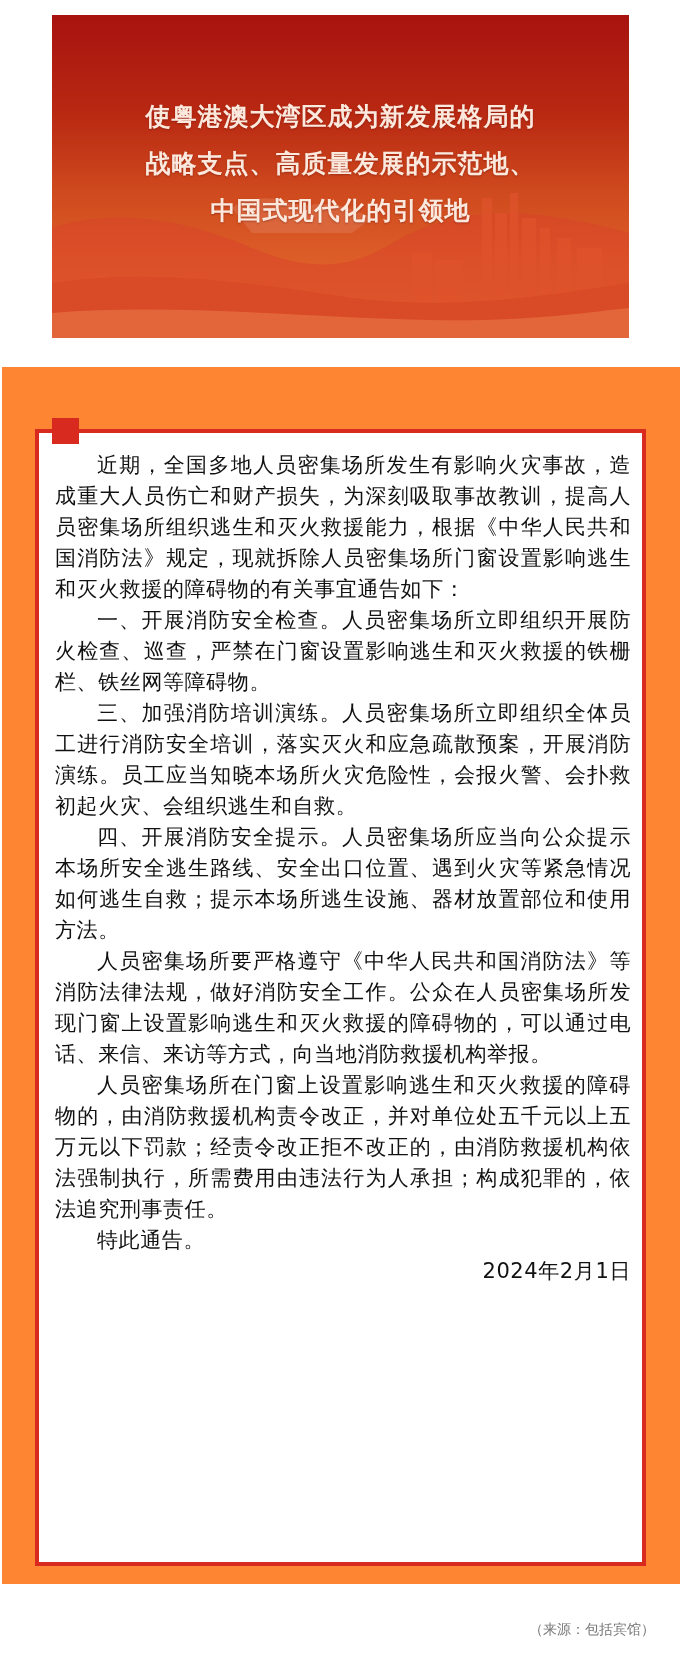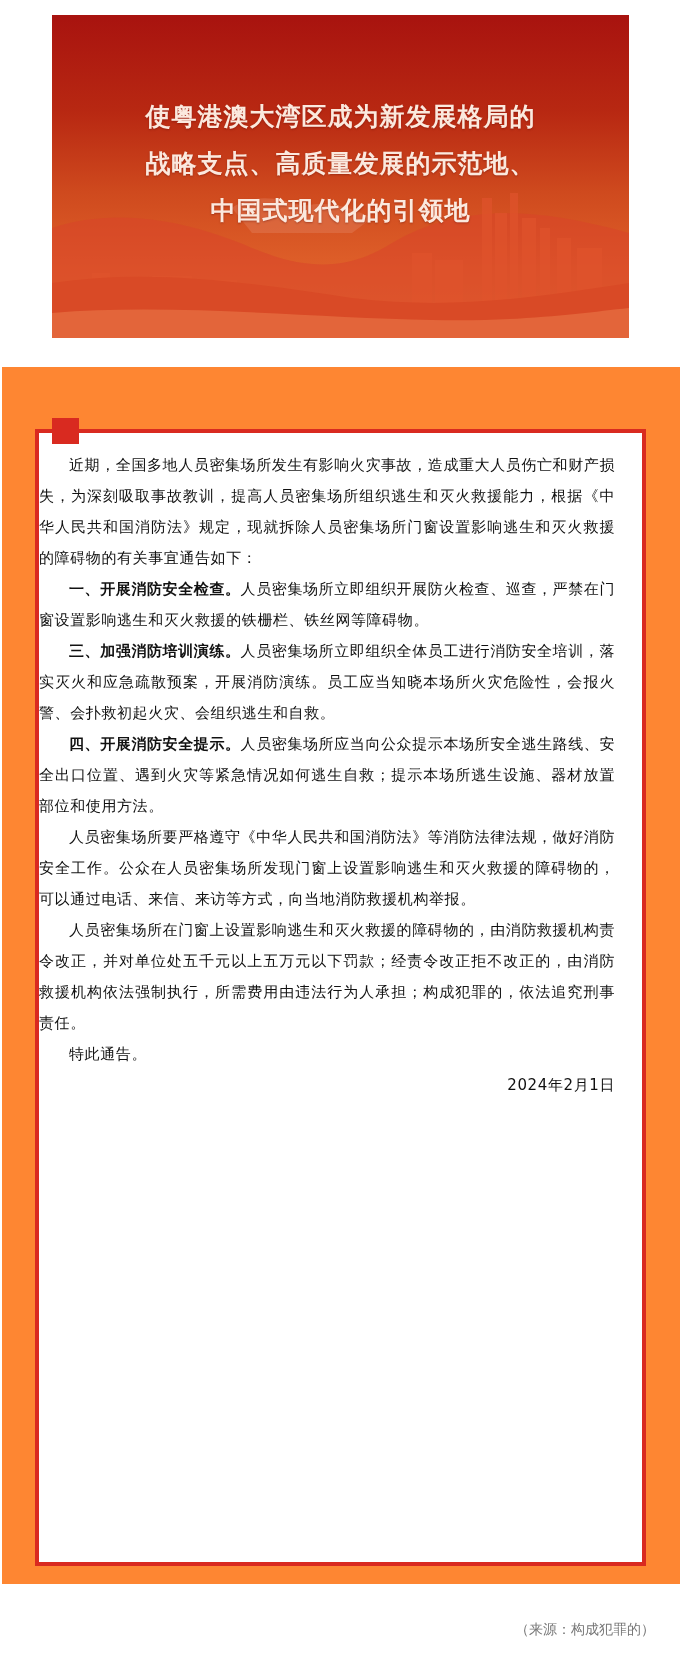--- a/index.html
+++ b/index.html
@@ -26,27 +26,27 @@
   }
   .red-frame {
     position: absolute; left: 35px; top: 429px; width: 611px; height: 1137px;
     background: #ffffff; border: 4px solid #d92a20;
   }
   .corner-square {
     position: absolute; left: 52px; top: 418px; width: 27px; height: 26px;
     background: #d92a20;
   }
   .content {
-    position: absolute; left: 39px; top: 450px; width: 576px;
-    color: #111111; font-size: 15px; line-height: 31px; letter-spacing: 0.6px;
+    position: absolute; left: 55px; top: 450px; width: 576px;
+    color: #111111; font-size: 21px; line-height: 31px; letter-spacing: 0.6px;
     text-align: justify;
   }
   .content p { margin: 0; }
   .content .indent { text-indent: 2em; }
-  .content .b { font-weight: bold; }
+  .content .b { font-weight: normal; }
   .content .right { text-align: right; }
   .source {
     position: absolute; right: 25px; top: 1619px;
     color: #777777; font-size: 14px; line-height: 20px;
   }
 </style>
 </head>
 <body>
 
 <div class="banner">
@@ -88,13 +88,13 @@
   <p class="indent"><span class="b">一、开展消防安全检查。</span><span>人员密集场所立即组织开展防火检查、巡查，严禁在门窗设置影响逃生和灭火救援的铁栅栏、铁丝网等障碍物。</span></p>
   <p class="indent"><span class="b">三、加强消防培训演练。</span><span>人员密集场所立即组织全体员工进行消防安全培训，落实灭火和应急疏散预案，开展消防演练。员工应当知晓本场所火灾危险性，会报火警、会扑救初起火灾、会组织逃生和自救。</span></p>
   <p class="indent"><span class="b">四、开展消防安全提示。</span><span>人员密集场所应当向公众提示本场所安全逃生路线、安全出口位置、遇到火灾等紧急情况如何逃生自救；提示本场所逃生设施、器材放置部位和使用方法。</span></p>
 
   <p class="indent">人员密集场所要严格遵守《中华人民共和国消防法》等消防法律法规，做好消防安全工作。公众在人员密集场所发现门窗上设置影响逃生和灭火救援的障碍物的，可以通过电话、来信、来访等方式，向当地消防救援机构举报。</p>
   <p class="indent">人员密集场所在门窗上设置影响逃生和灭火救援的障碍物的，由消防救援机构责令改正，并对单位处五千元以上五万元以下罚款；经责令改正拒不改正的，由消防救援机构依法强制执行，所需费用由违法行为人承担；构成犯罪的，依法追究刑事责任。</p>
   <p class="indent">特此通告。</p>
   <p class="right">2024年2月1日</p>
 </div>
 
-<div class="source">（来源：构成犯罪的）</div>
+<div class="source">（来源：包括宾馆）</div>
 
 </body></html>

